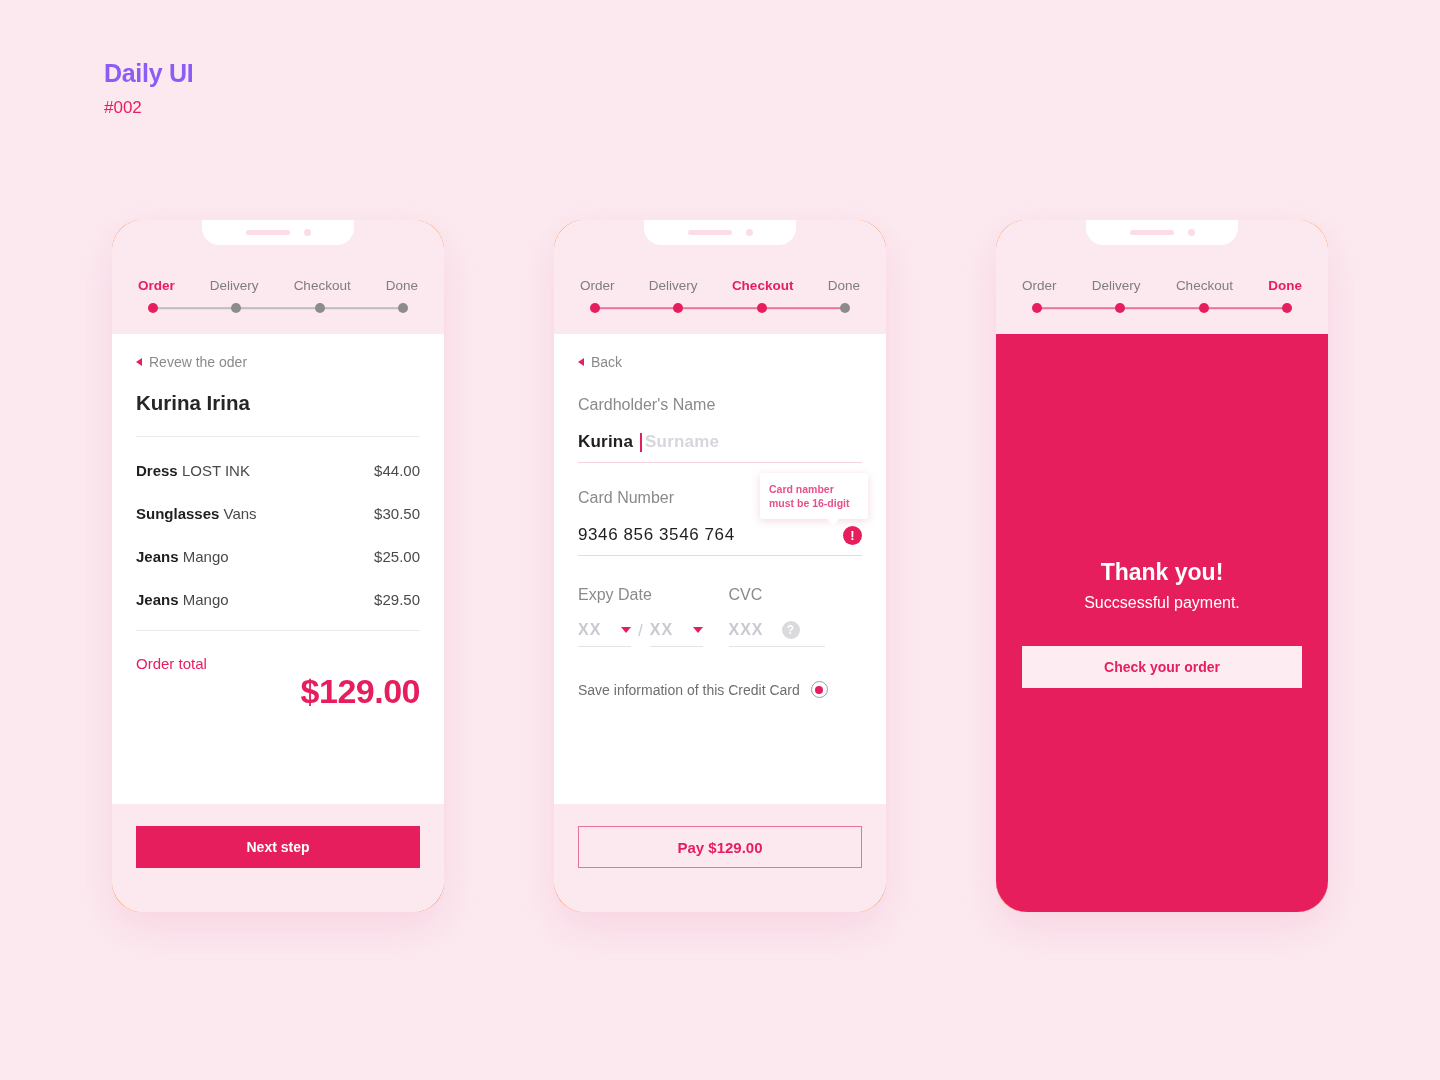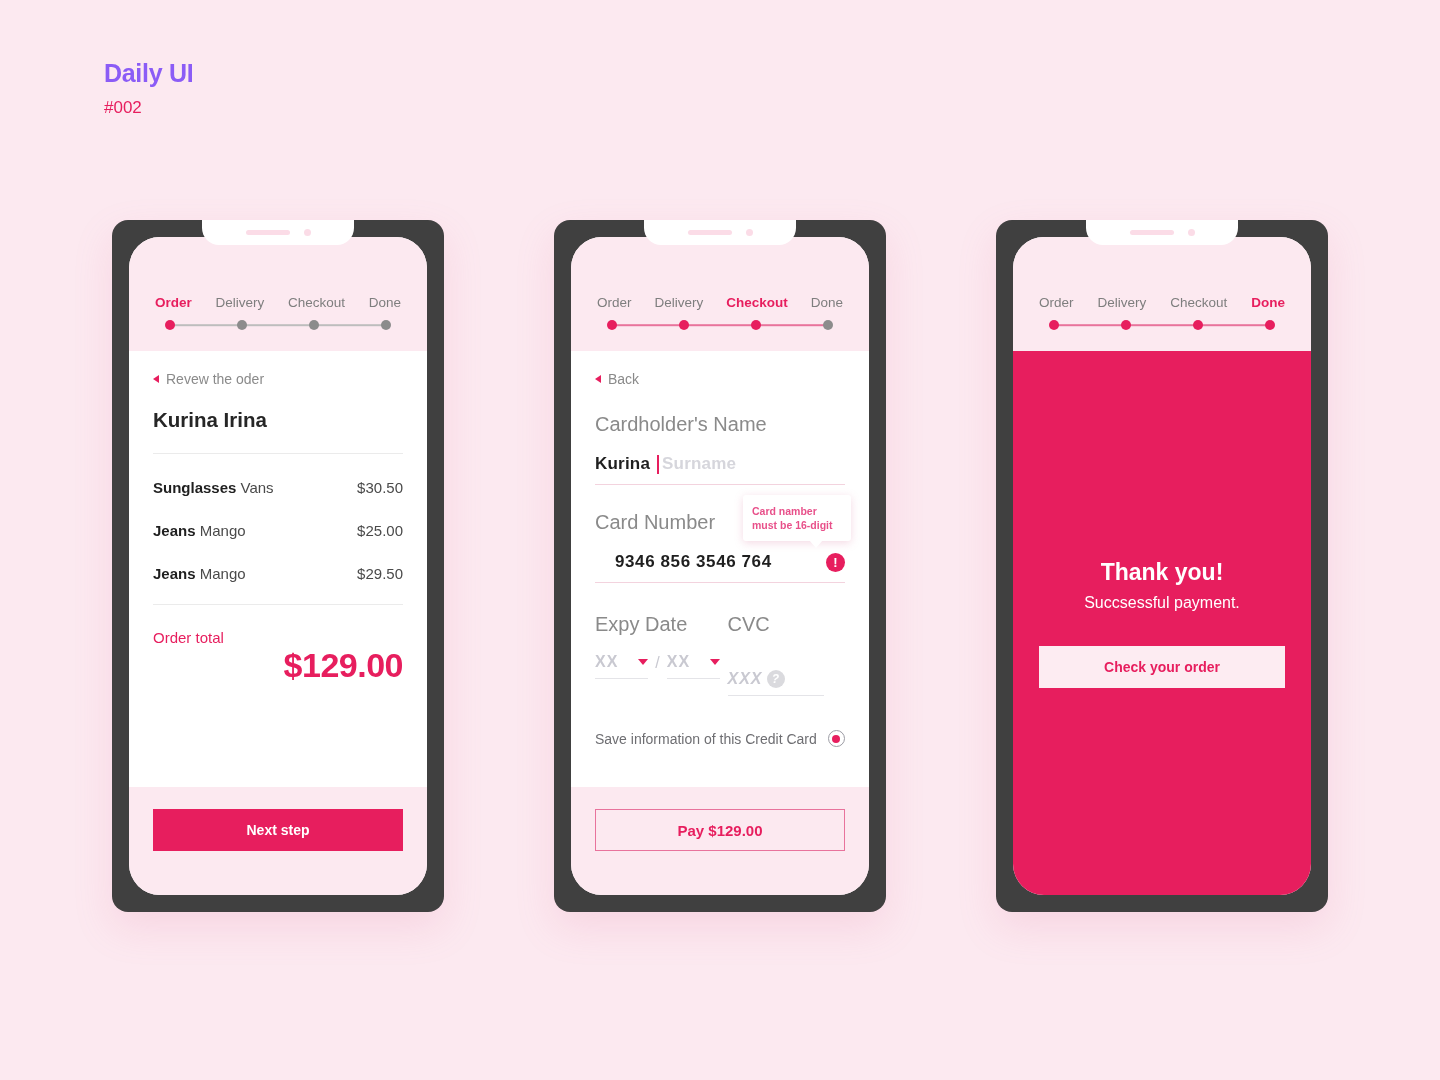--- a/index.html
+++ b/index.html
@@ -36,23 +36,22 @@
     left: 0;
     width: 1440px;
     display: flex;
     justify-content: center;
     gap: 110px;
   }
 
   .phone {
     width: 332px;
     height: 692px;
-    background: #404040;
-    border-radius: 16px;
-    padding: 17px;
+    background: #f97316;
+    border-radius: 30px;
     position: relative;
     box-shadow: 0 16px 38px rgba(226, 120, 160, 0.17);
     flex: none;
   }
 
   .screen {
     width: 100%;
     height: 100%;
     border-radius: 31px;
     overflow: hidden;
@@ -234,21 +233,21 @@
     font-family: inherit;
     cursor: pointer;
     display: flex;
     align-items: center;
     justify-content: center;
   }
 
   
   .field { margin-top: 26px; position: relative; }
   .field-label {
-    font-size: 20px;
+    font-size: 16px;
     color: #8A8A8A;
   }
   .field-underline {
     border-bottom: 1px solid #F3D3DE;
     padding-bottom: 10px;
     margin-top: 18px;
     display: flex;
     align-items: center;
   }
   .val-strong {
@@ -266,25 +265,24 @@
     vertical-align: middle;
   }
   .val-placeholder {
     font-size: 17px;
     font-weight: bold;
     color: #D6D6DC;
     letter-spacing: 0.2px;
   }
   .card-number {
     font-size: 17px;
-    font-weight: bold;
+    font-weight: normal;
     color: #1F1F1F;
     letter-spacing: 0.6px;
     flex: 1;
-    margin-left: 20px;
   }
   .error-badge {
     width: 19px; height: 19px;
     border-radius: 50%;
     background: #E71E5E;
     color: #fff;
     font-size: 13px;
     font-weight: bold;
     display: flex;
     align-items: center;
@@ -349,26 +347,25 @@
     border-top: 6px solid #E71E5E;
   }
   .slash {
     font-size: 16px;
     color: #C9C9D1;
     padding-bottom: 7px;
   }
   .cvc-row {
     display: flex;
     align-items: center;
-    gap: 4px;
+    gap: 18px;
     border-bottom: 1px solid #E4E4E8;
     padding-bottom: 7px;
-    margin-top: 34px;
+    margin-top: 17px;
     width: 96px;
-    font-style: italic;
   }
   .help-icon {
     width: 18px; height: 18px;
     border-radius: 50%;
     background: #DADADE;
     color: #FFFFFF;
     font-size: 12px;
     font-weight: bold;
     display: flex;
     align-items: center;
@@ -471,20 +468,24 @@
 
       <div class="screen-body">
         <div class="backlink">
           <span class="tri-left"></span>
           <span>Revew the oder</span>
         </div>
 
         <div class="customer-name">Kurina Irina</div>
 
         <div class="items">
+          <div class="item-row">
+            <span class="item-name"><b>Dress</b> <span>LOST INK</span></span>
+            <span class="item-price">$44.00</span>
+          </div>
           <div class="item-row">
             <span class="item-name"><b>Sunglasses</b> <span>Vans</span></span>
             <span class="item-price">$30.50</span>
           </div>
           <div class="item-row">
             <span class="item-name"><b>Jeans</b> <span>Mango</span></span>
             <span class="item-price">$25.00</span>
           </div>
           <div class="item-row">
             <span class="item-name"><b>Jeans</b> <span>Mango</span></span>

